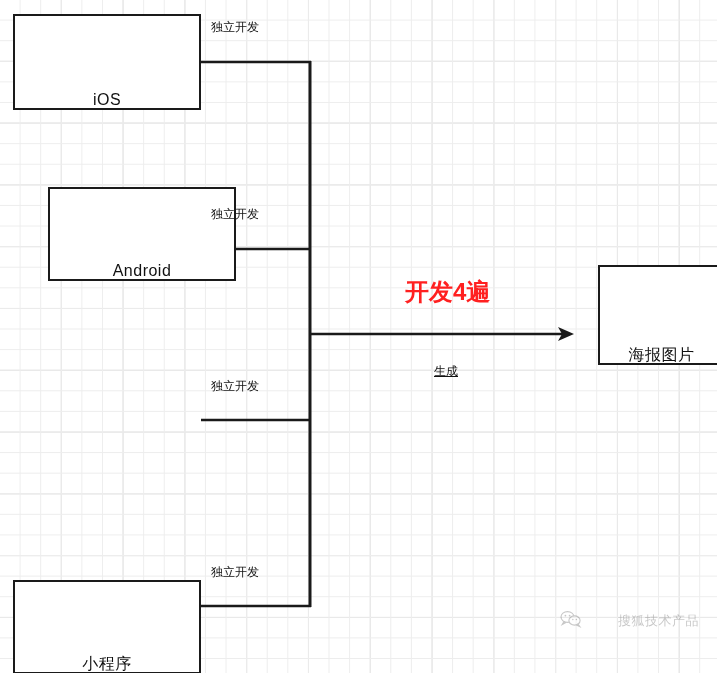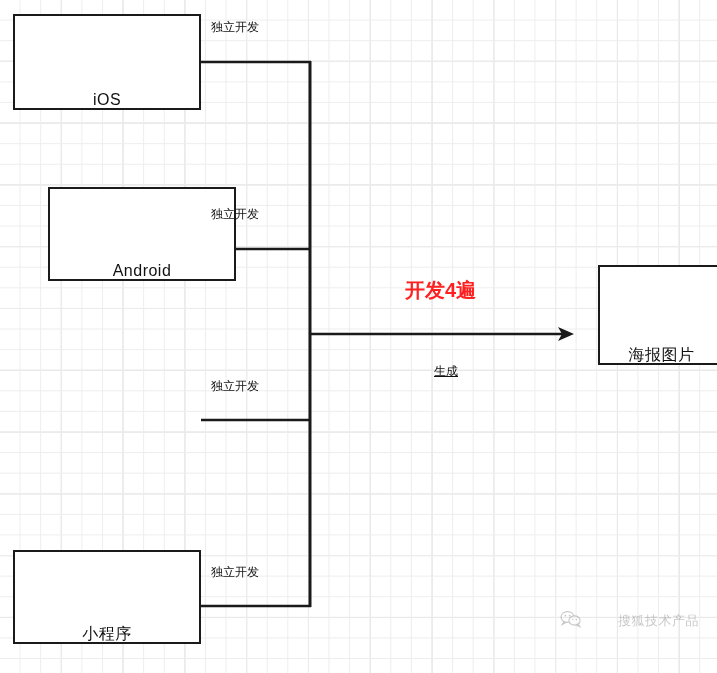--- a/index.html
+++ b/index.html
@@ -43,21 +43,21 @@
     white-space: nowrap;
   }
   .edge-label {
     position: absolute;
     font-size: 12px;
     color: #111111;
     line-height: 1;
     white-space: nowrap;
   }
   .edge-label.emph {
-    font-size: 20px;
+    font-size: 24px;
     font-weight: bold;
   }
   svg.wires {
     position: absolute;
     left: 0;
     top: 0;
     width: 717px;
     height: 673px;
     overflow: visible;
   }
@@ -98,21 +98,21 @@
 
   <div class="node" style="left:13px; top:14px; width:188px; height:96px;">
     <span class="node-label">iOS</span>
   </div>
 
   <div class="node" style="left:13px; top:187px; width:188px; height:94px;margin-left:35px;">
     <span class="node-label">Android</span>
   </div>
 
 
-  <div class="node" style="left:13px; top:550px; width:188px; height:94px;">
+  <div class="node" style="left:13px; top:580px; width:188px; height:94px;">
     <span class="node-label">小程序</span>
   </div>
 
   <div class="node" style="left:574px; top:265px; width:127px; height:100px;margin-left:24px;">
     <span class="node-label">海报图片</span>
   </div>
 
   <div class="edge-label" style="left:211px; top:21px;">独立开发</div>
   <div class="edge-label" style="left:211px; top:208px;">独立开发</div>
   <div class="edge-label" style="left:211px; top:380px;">独立开发</div>

